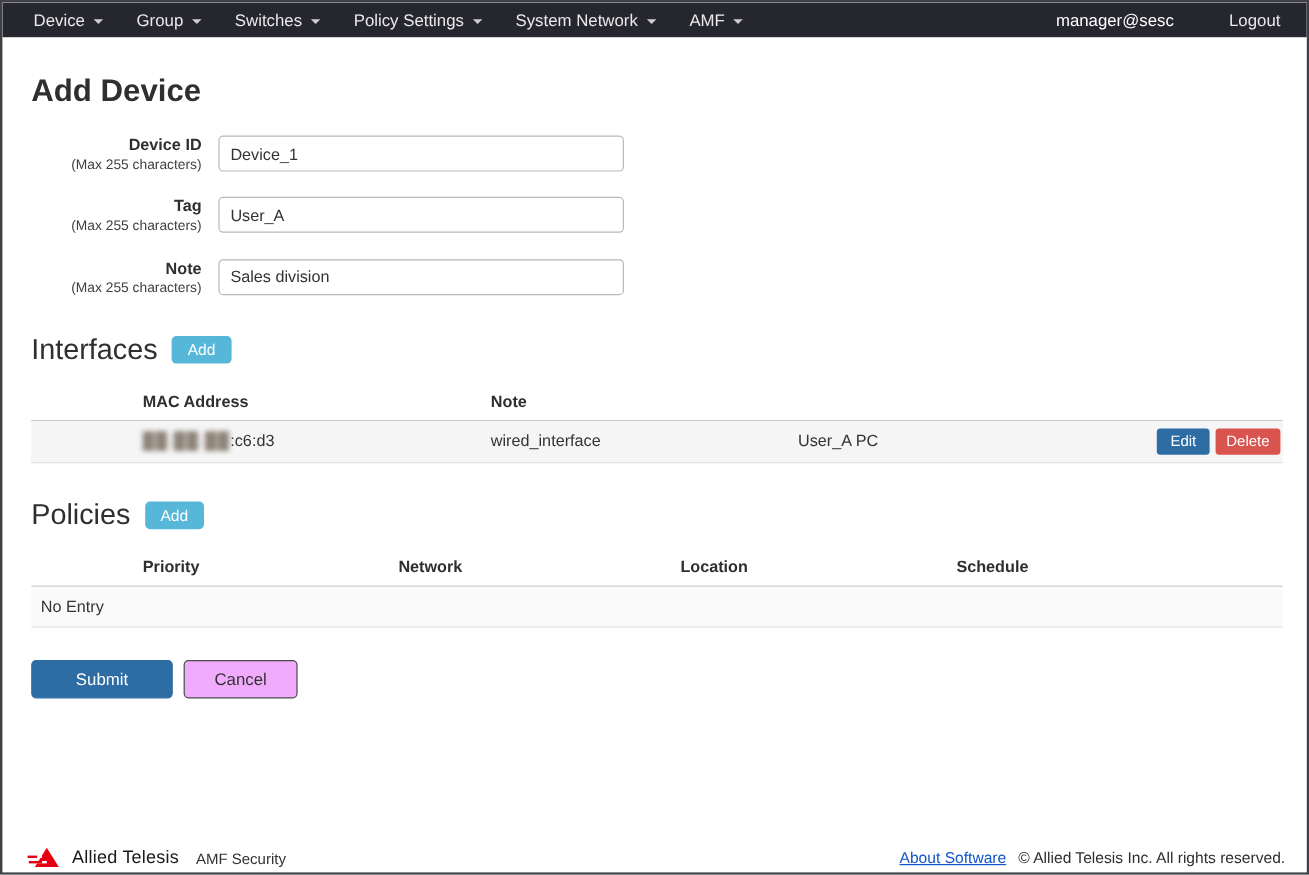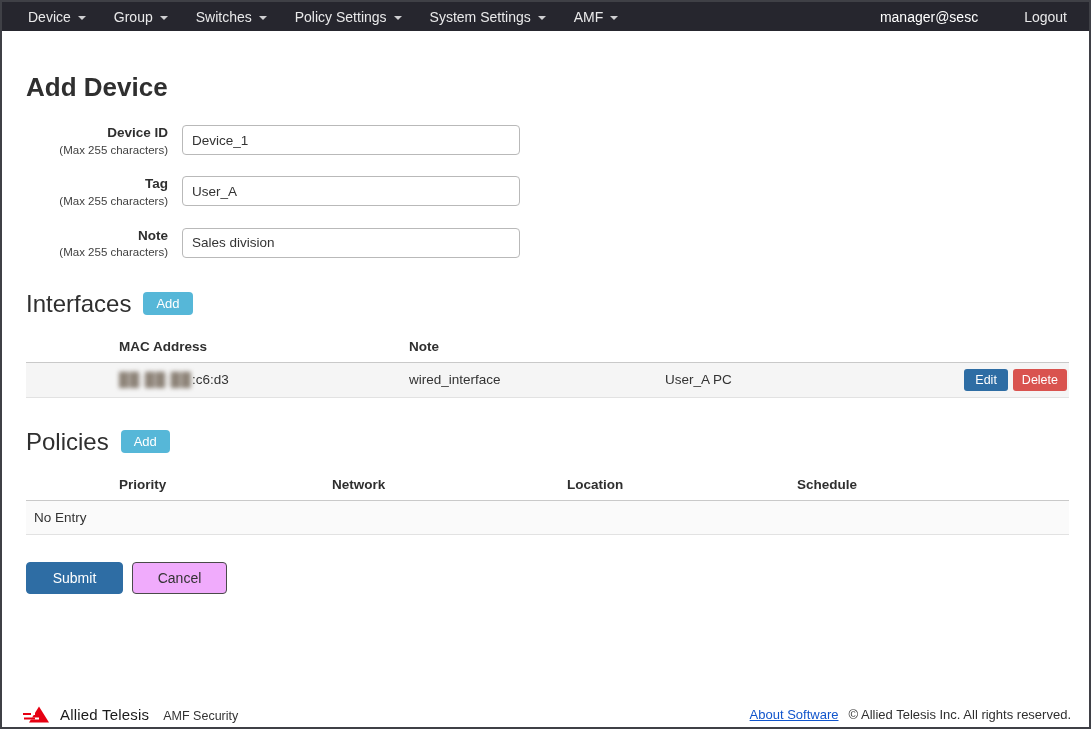--- a/index.html
+++ b/index.html
@@ -45,21 +45,21 @@
     border-top: 4px solid #cfcfd2;
     margin-top: 2px;
   }
   .nav-right { display: flex; align-items: center; gap: 46px; padding-right: 8px; }
   .nav-user { color: #ffffff; }
   .nav-logout { color: #e9e9ea; cursor: pointer; }
 
   
   .main { padding: 0 24px; }
   .page-title {
-    margin-top: 41px;
+    margin-top: 29px;
     font-size: 26px;
     font-weight: 600;
     color: #2f2f2f;
   }
 
   
   .form { margin-top: 22px; }
   .form-row { display: flex; margin-bottom: 19px; }
   .form-label-col {
     width: 156px;
@@ -135,21 +135,21 @@
     color: #fff; border: none; border-radius: 3px;
     font-size: 12.5px; padding: 4px 9px; cursor: pointer;
     font-family: "Liberation Sans", sans-serif;
   }
 
   
   .action-row { display: flex; gap: 9px; margin-top: 27px; }
   .btn-submit {
     background: #2e6da4; color: #fff;
     border: 1px solid #2e6da4; border-radius: 4px;
-    font-size: 14px; padding: 7px 0; width: 97px;
+    font-size: 14px; padding: 7px 0; width: 118px;
     cursor: pointer;
     font-family: "Liberation Sans", sans-serif;
   }
   .btn-cancel {
     background: #f0abfc; color: #333;
     border: 1px solid #4a4a4a; border-radius: 4px;
     font-size: 14px; padding: 7px 0; width: 95px;
     cursor: pointer;
     font-family: "Liberation Sans", sans-serif;
   }
@@ -189,21 +189,21 @@
       </div>
       <div class="nav-item">
         <span>Switches</span>
         <span class="caret"></span>
       </div>
       <div class="nav-item">
         <span>Policy Settings</span>
         <span class="caret"></span>
       </div>
       <div class="nav-item">
-        <span>System Settings</span>
+        <span>System Network</span>
         <span class="caret"></span>
       </div>
       <div class="nav-item">
         <span>AMF</span>
         <span class="caret"></span>
       </div>
     </div>
     <div class="nav-right">
       <span class="nav-user">manager@sesc</span>
       <span class="nav-logout">Logout</span>

